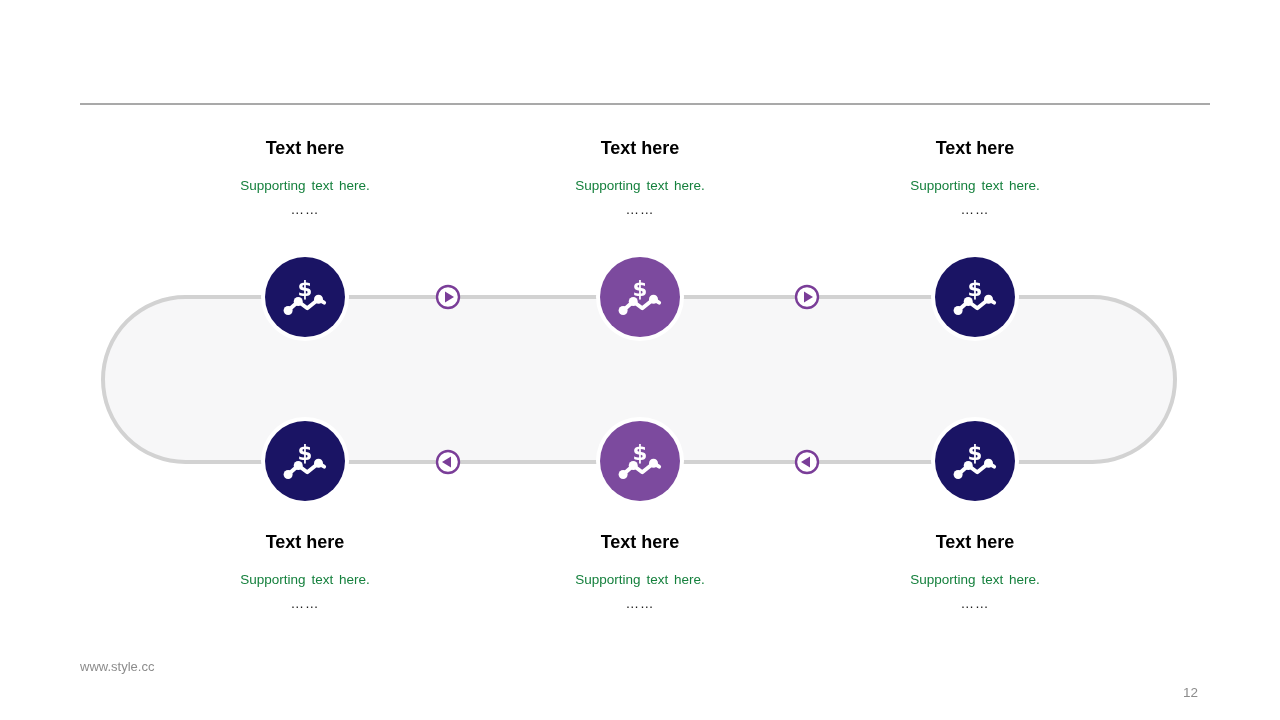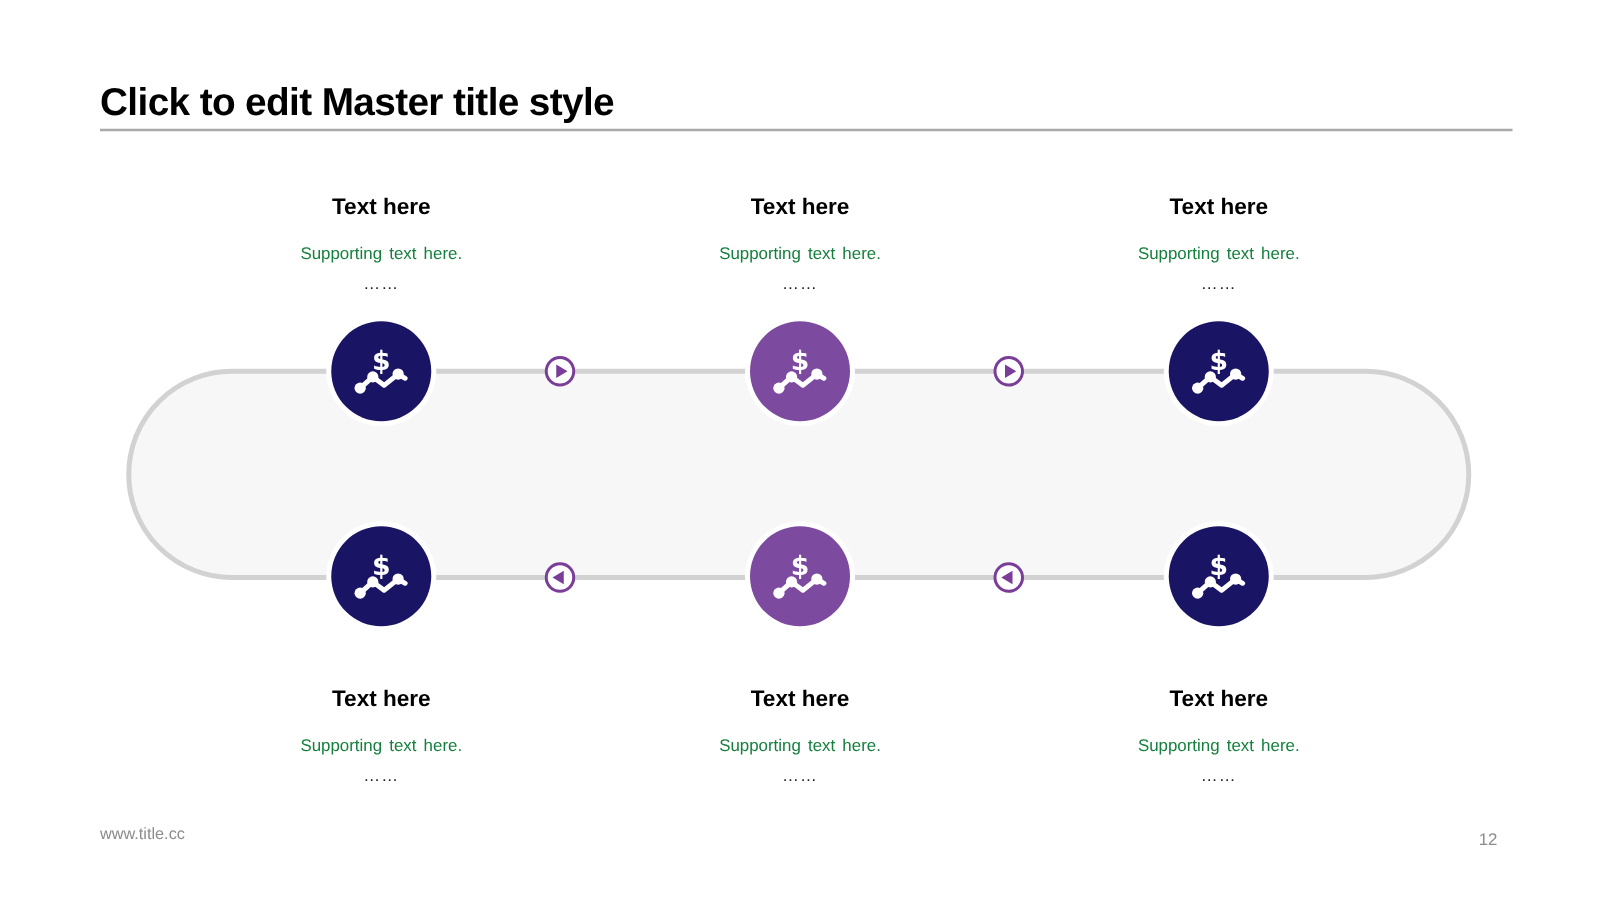--- a/index.html
+++ b/index.html
@@ -38,21 +38,20 @@
   .text-block {
     position: absolute;
     width: 260px;
     text-align: center;
   }
   .text-block .heading {
     font-size: 18px;
     line-height: 22px;
     font-weight: 700;
     color: #000000;
-    margin-top: 17px;
   }
   .text-block .supporting {
     margin-top: 19px;
     font-size: 13.5px;
     line-height: 16px;
     color: #15803d;
     word-spacing: 2px;
   }
   .text-block .ellipsis {
     margin-top: 9px;
@@ -115,31 +114,30 @@
   .footer-url {
     position: absolute;
     left: 80px;
     top: 659px;
     font-size: 13px;
     color: var(--mutedText);
   }
   .page-number {
     position: absolute;
     right: 82px;
-    top: 664px;
+    top: 685px;
     font-size: 13.5px;
     color: var(--mutedText);
   }
 </style>
 </head>
 <body>
 
 <div class="slide">
 
-  <h1 class="slide-title">Click to edit Master title style</h1>
   <div class="title-rule"></div>
 
   <div class="text-block col-0 row-top">
     <div class="heading">Text here</div>
     <div class="supporting">Supporting text here.</div>
     <div class="ellipsis">……</div>
   </div>
   <div class="text-block col-1 row-top">
     <div class="heading">Text here</div>
     <div class="supporting">Supporting text here.</div>
@@ -243,16 +241,16 @@
     <div class="heading">Text here</div>
     <div class="supporting">Supporting text here.</div>
     <div class="ellipsis">……</div>
   </div>
   <div class="text-block col-2 row-bottom">
     <div class="heading">Text here</div>
     <div class="supporting">Supporting text here.</div>
     <div class="ellipsis">……</div>
   </div>
 
-  <div class="footer-url">www.title.cc</div>
+  <div class="footer-url">www.style.cc</div>
   <div class="page-number">12</div>
 
 </div>
 
 </body></html>

